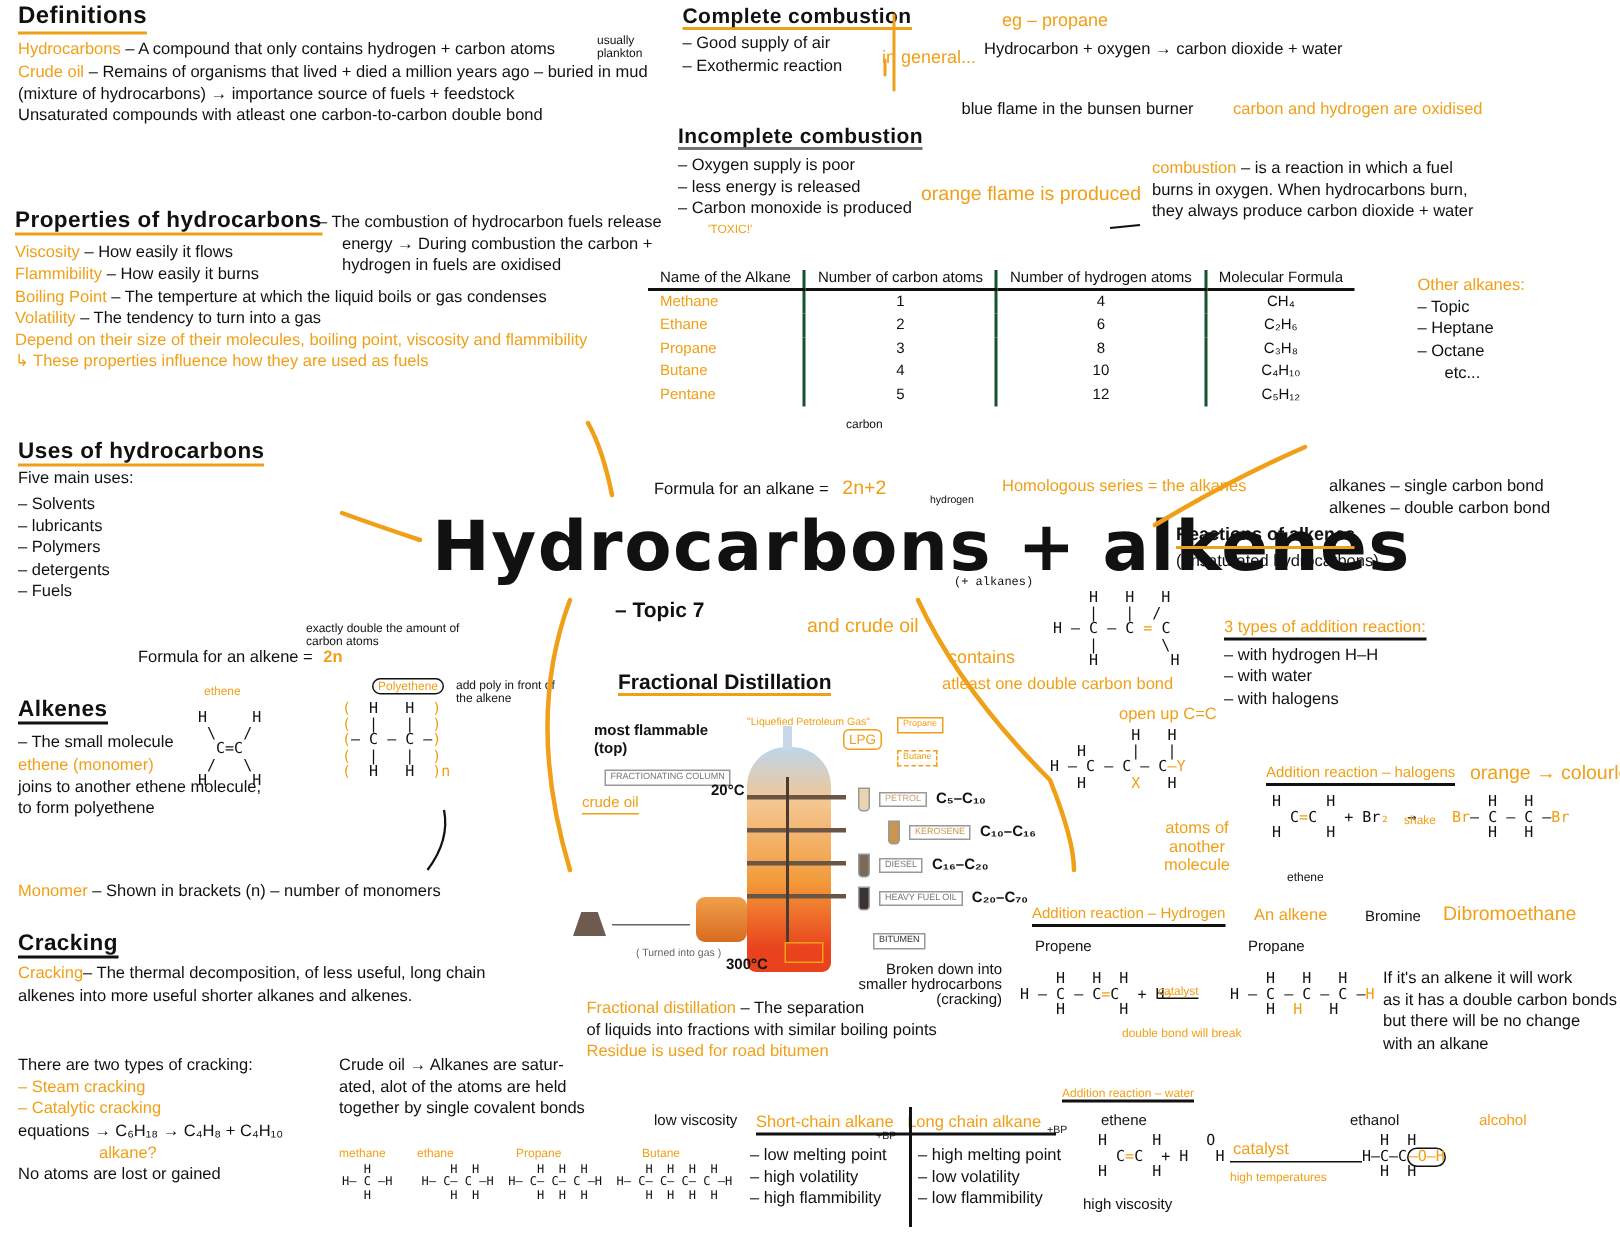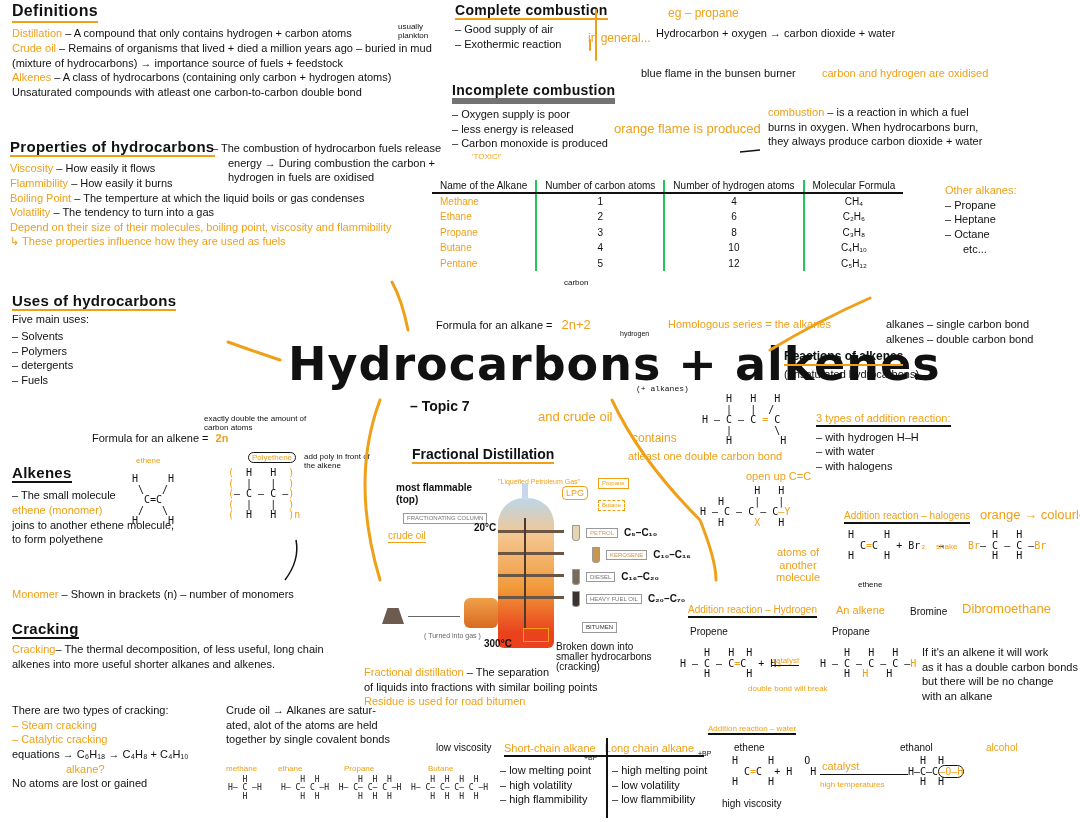--- a/index.html
+++ b/index.html
@@ -11,50 +11,49 @@
   .ulk{border-bottom:2px solid #111;padding-bottom:1px;}
   .small{font-size:8px;}
   .tiny{font-size:7px;}
   .line{margin:2px 0;}
   .chem{font-family:"DejaVu Sans Mono",monospace;font-size:10px;line-height:1.05;white-space:pre;}
   .title{font-size:46px;font-weight:bold;letter-spacing:1px;font-family:"DejaVu Sans",sans-serif;}
   table.alk{border-collapse:collapse;font-size:10px;}
   table.alk th{font-weight:normal;border-bottom:2px solid #111;padding:0 8px;text-align:left;}
   table.alk td{padding:2px 8px;text-align:center;}
   table.alk td:first-child{text-align:left;color:#f0a018;}
-  table.alk td+td, table.alk th+th{border-left:2px solid #22c55e;margin-top:22px;}
+  table.alk td+td, table.alk th+th{border-left:2px solid #14532d;margin-top:22px;}
   .fd-box{position:absolute;border:1px solid #999;font-size:6px;padding:1px 3px;color:#777;background:#fff;}
   .arrow-svg{position:absolute;left:0;top:0;pointer-events:none;}
 </style>
 </head>
 <body>
 
 <div class="abs" style="left:12px;top:2px;">
   <div class="h ulk" style="display:inline-block;border-bottom-color:#f0a018;">Definitions</div>
-  <div class="line" style="margin-top:4px;"><span class="or">Distillation</span> <span>– A compound that only contains hydrogen + carbon atoms</span></div>
+  <div class="line" style="margin-top:4px;"><span class="or">Hydrocarbons</span> <span>– A compound that only contains hydrogen + carbon atoms</span></div>
   <div class="line"><span class="or">Crude oil</span> <span>– Remains of organisms that lived + died a million years ago – buried in mud</span></div>
   <div class="line">(mixture of hydrocarbons) → importance source of fuels + feedstock</div>
-  <div class="line"><span class="or">Alkenes</span> <span>– A class of hydrocarbons (containing only carbon + hydrogen atoms)</span></div>
   <div class="line">Unsaturated compounds with atleast one carbon-to-carbon double bond</div>
 </div>
 <div class="abs small" style="left:398px;top:22px;width:40px;white-space:normal;text-align:left;">usually plankton</div>
 
 <div class="abs" style="left:455px;top:2px;">
   <div class="h" style="display:inline-block;font-size:14px;border-bottom:2px solid #f0a018;">Complete combustion</div>
   <div class="line" style="margin-top:3px;">– Good supply of air</div>
   <div class="line">– Exothermic reaction</div>
 </div>
 <div class="abs or" style="left:588px;top:32px;font-size:12px;">in general...</div>
 <div class="abs or" style="left:668px;top:7px;font-size:12px;">eg – propane</div>
 <div class="abs" style="left:656px;top:27px;">Hydrocarbon + oxygen → carbon dioxide + water</div>
 <div class="abs" style="left:641px;top:67px;">blue flame in the bunsen burner</div>
 <div class="abs or" style="left:822px;top:67px;">carbon and hydrogen are oxidised</div>
 
 <div class="abs" style="left:452px;top:82px;">
-  <div class="h" style="display:inline-block;font-size:14px;border-bottom:6px solid #737373;">Incomplete combustion</div>
+  <div class="h" style="display:inline-block;font-size:14px;border-bottom:2px solid #737373;">Incomplete combustion</div>
   <div class="line" style="margin-top:4px;">– Oxygen supply is poor</div>
   <div class="line">– less energy is released</div>
   <div class="line">– Carbon monoxide is produced</div>
   <div class="small or" style="margin-left:20px;">'TOXIC!'</div>
 </div>
 <div class="abs or" style="left:614px;top:122px;font-size:13px;">orange flame is produced</div>
 
 <div class="abs" style="left:768px;top:104px;">
   <div class="line"><span class="or">combustion</span> <span>– is a reaction in which a fuel</span></div>
   <div class="line">burns in oxygen. When hydrocarbons burn,</div>
@@ -115,30 +114,31 @@
           <td>Pentane</td>
           <td>5</td>
           <td>12</td>
           <td>C₅H₁₂</td>
         </tr>
     </tbody>
   </table>
 </div>
 <div class="abs" style="left:945px;top:182px;">
   <div class="or line">Other alkanes:</div>
-  <div class="line">– Propane</div>
+  <div class="line">– Topic</div>
   <div class="line">– Heptane</div>
   <div class="line">– Octane</div>
   <div class="line" style="margin-left:18px;">etc...</div>
 </div>
 
 <div class="abs" style="left:12px;top:292px;">
   <div class="h" style="display:inline-block;font-size:15px;border-bottom:2px solid #f0a018;">Uses of hydrocarbons</div>
   <div class="line">Five main uses:</div>
   <div class="line" style="margin-top:4px;">– Solvents</div>
+  <div class="line">– lubricants</div>
   <div class="line">– Polymers</div>
   <div class="line">– detergents</div>
   <div class="line">– Fuels</div>
 </div>
 
 <div class="abs small" style="left:564px;top:278px;">carbon</div>
 <div class="abs" style="left:436px;top:318px;">
   <span>Formula for an alkane =</span>
   <span class="or" style="font-size:13px;margin-left:6px;">2n+2</span>
 </div>
@@ -229,22 +229,22 @@
     <span class="fd-box" style="position:static;">DIESEL</span>
     <span style="font-weight:bold;font-size:10px;">C₁₆–C₂₀</span>
   </div>
   <div style="display:flex;align-items:center;gap:6px;height:22px;">
     <span style="width:6px;height:14px;border-radius:0 0 3px 3px;background:#3a3330;border:1px solid #999;"></span>
     <span class="fd-box" style="position:static;">HEAVY FUEL OIL</span>
     <span style="font-weight:bold;font-size:10px;">C₂₀–C₇₀</span>
   </div>
 </div>
 <div class="fd-box" style="left:582px;top:622px;color:#333;">BITUMEN</div>
-<div class="abs" style="left:556px;top:642px;width:112px;white-space:normal;font-size:10px;line-height:1;text-align:left;">Broken down into smaller hydrocarbons (cracking)</div>
-<div class="abs" style="left:364px;top:664px;">
+<div class="abs" style="left:556px;top:642px;width:112px;white-space:normal;font-size:10px;line-height:1;text-align:right;">Broken down into smaller hydrocarbons (cracking)</div>
+<div class="abs" style="left:391px;top:664px;">
   <div class="line"><span class="or">Fractional distillation</span> <span>– The separation</span></div>
   <div class="line">of liquids into fractions with similar boiling points</div>
   <div class="line or">Residue is used for road bitumen</div>
 </div>
 
 <div class="abs chem" style="left:702px;top:394px;">    H   H   H
     |   |  /
 H – C – C <span class="or">=</span> C
     |       \
     H        H</div>

